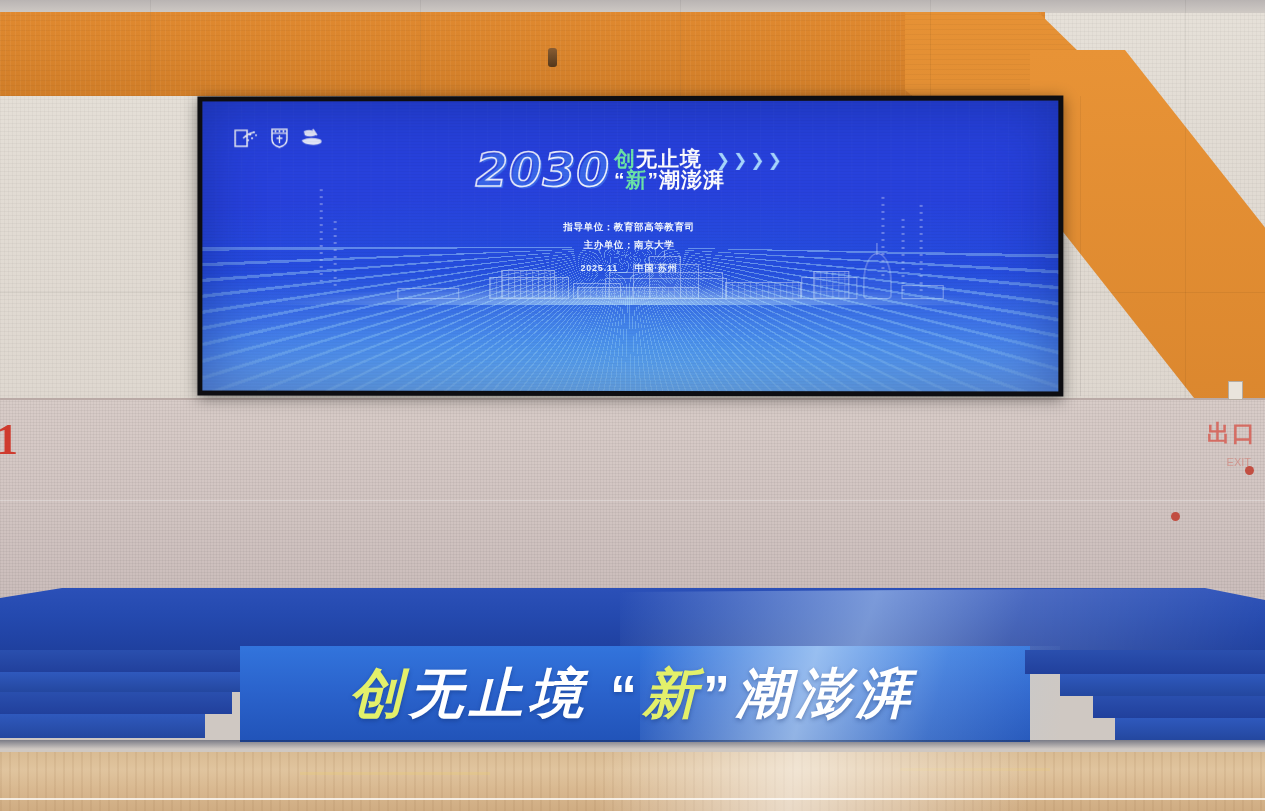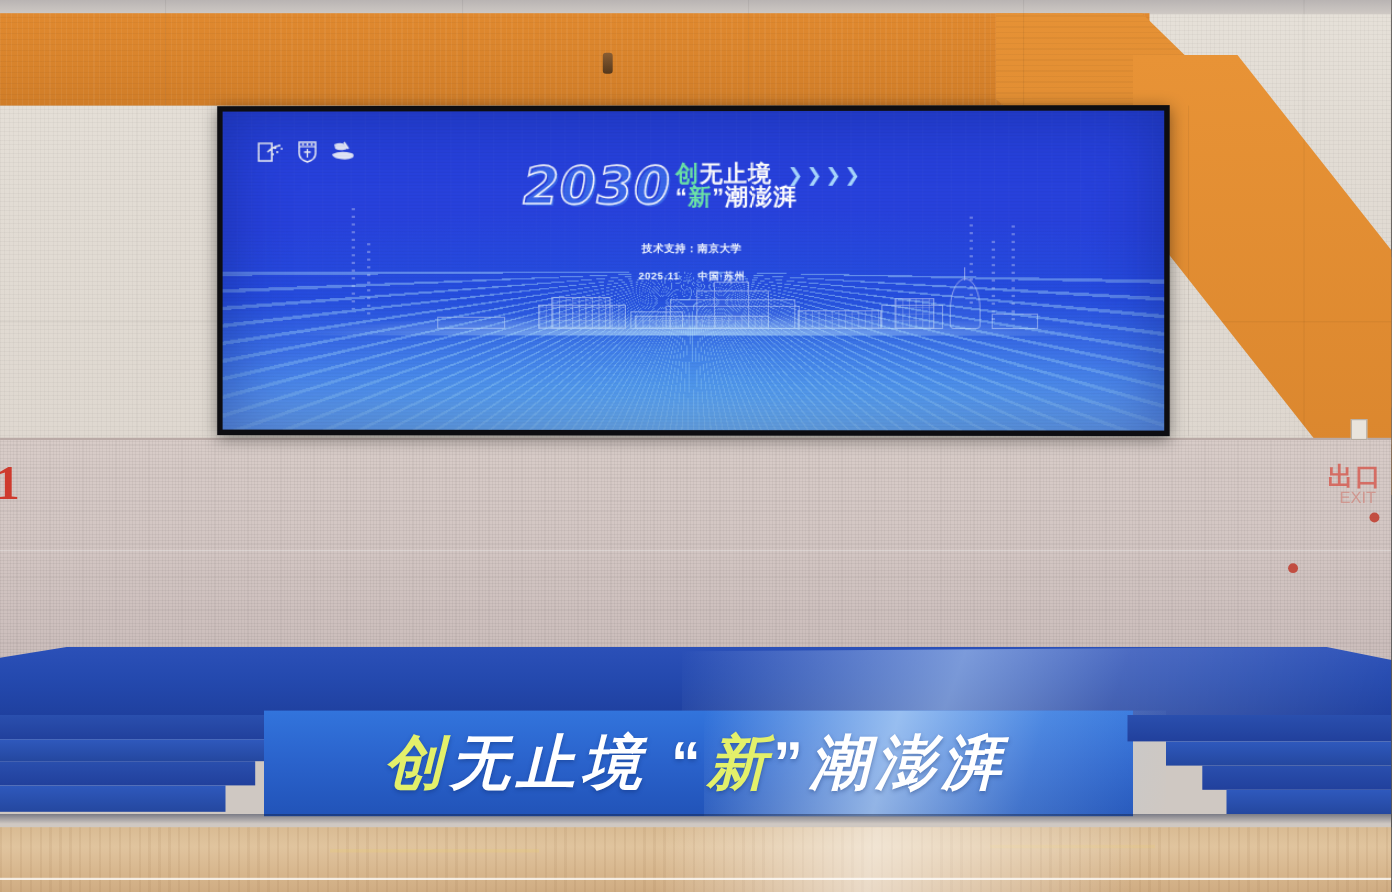--- a/index.html
+++ b/index.html
@@ -58,21 +58,21 @@
   }
 
   .wall-seam{position:absolute;background:rgba(0,0,0,.055);}
 
   
   .exit-sign{
     position:absolute;right:8px;top:418px;color:#d6554a;font-size:23px;
     letter-spacing:2px;font-weight:700;opacity:.78;
   }
   .exit-sub{
-    position:absolute;right:14px;top:444px;color:#d07a70;font-size:15px;opacity:.6;
+    position:absolute;right:14px;top:456px;color:#d07a70;font-size:11px;opacity:.6;
   }
   .left-mark{
     position:absolute;left:-4px;top:414px;color:#cf2f22;font-size:44px;
     font-weight:700;opacity:.92;font-family:"Liberation Serif",serif;
   }
   .wall-dot{
     position:absolute;width:9px;height:9px;border-radius:50%;
     background:#c0392b;opacity:.85;
   }
   .wall-box{
@@ -388,21 +388,22 @@
                 <span class="chev">❯</span>
                 <span class="chev">❯</span>
               </span>
             </span>
             <span class="slogan-l">
               <span>“</span><span class="g">新</span><span>”</span><span>潮澎湃</span>
             </span>
           </span>
         </div>
         <div class="credits">
-          <div>技术支持：南京大学</div>
+          <div>指导单位：教育部高等教育司</div>
+          <div>主办单位：南京大学</div>
         </div>
         <div class="datecity">
           <span>2025.11</span>
           &nbsp;&nbsp;&nbsp;
           <span>中国·苏州</span>
         </div>
       </div>
 
       <div class="moire"></div>
       <div class="screen-vig"></div>

